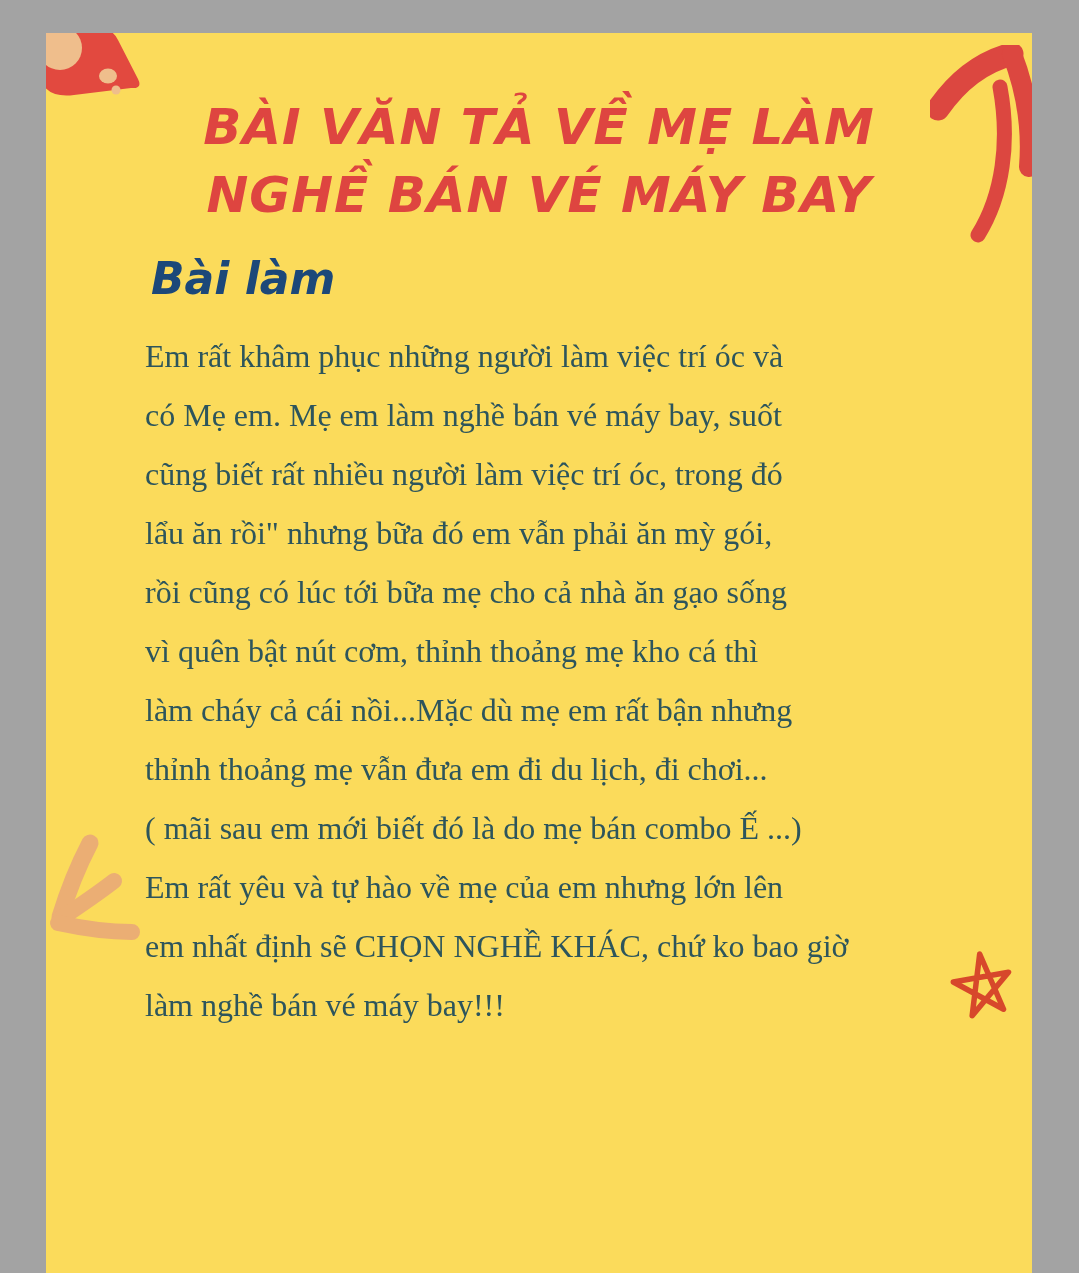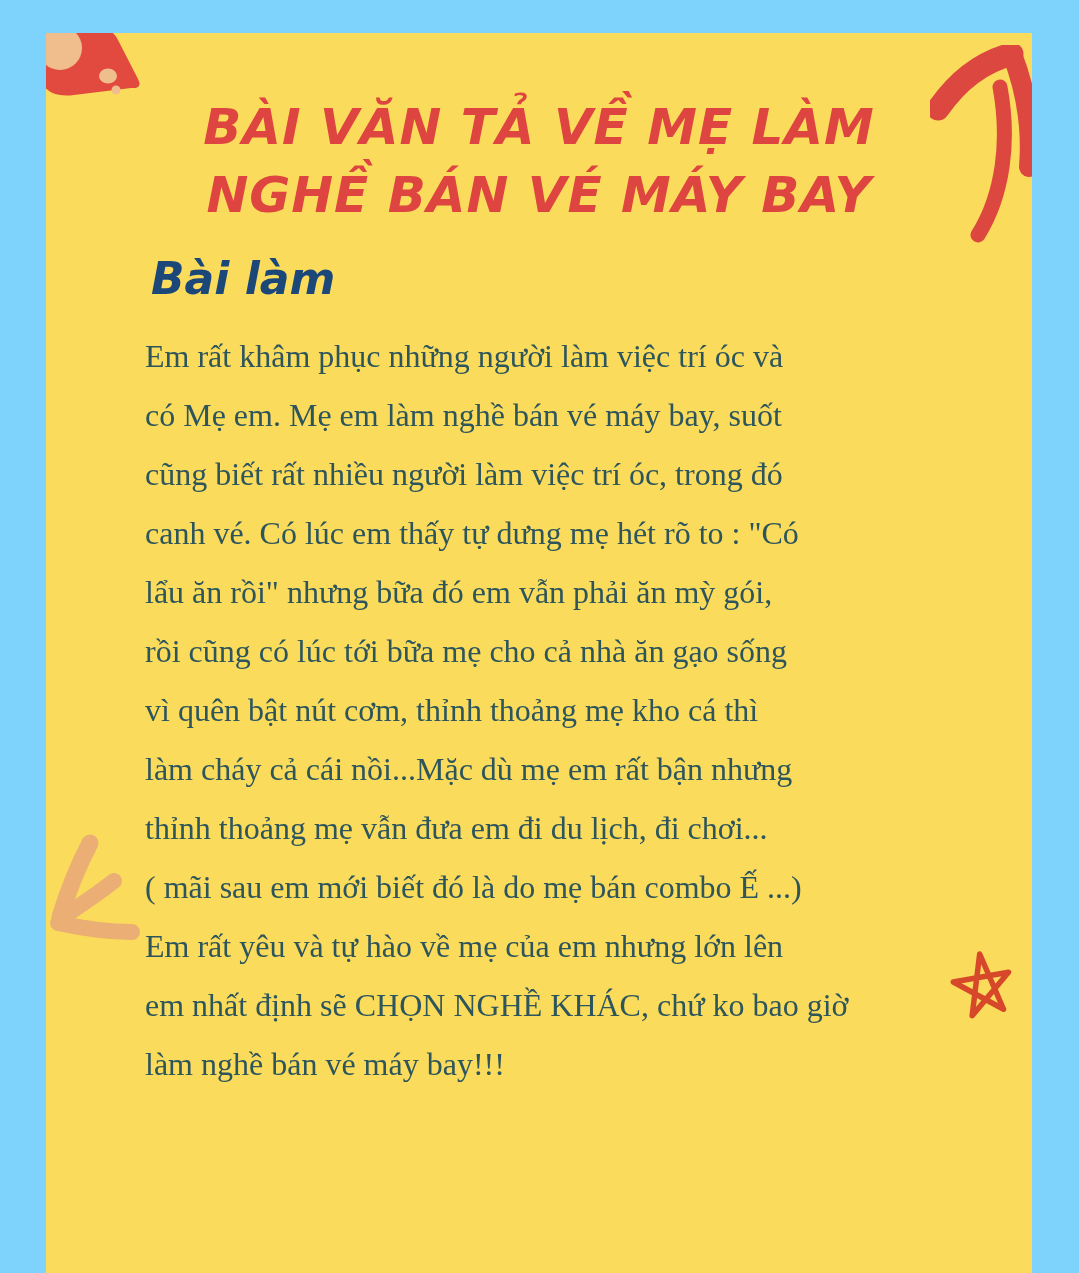--- a/index.html
+++ b/index.html
@@ -7,21 +7,21 @@
     width: 1079px;
     height: 1273px;
     background: #EDEDF0;
     font-family: "DejaVu Sans", sans-serif;
     overflow: hidden;
   }
   .page {
     position: relative;
     width: 1079px;
     height: 1273px;
-    background: #7dd3fc;
+    background: #a3a3a3;
   }
   .card {
     position: absolute;
     left: 46px;
     top: 33px;
     width: 986px;
     height: 1240px;
     background: #FBDB5B;
     overflow: hidden;
   }
@@ -105,21 +105,20 @@
       <div>BÀI VĂN TẢ VỀ MẸ LÀM</div>
       <div>NGHỀ BÁN VÉ MÁY BAY</div>
     </h1>
 
     <div class="subtitle">Bài làm</div>
 
     <div class="essay">
       <div class="essay-line">Em rất khâm phục những người làm việc trí óc và</div>
       <div class="essay-line">có Mẹ em. Mẹ em làm nghề bán vé máy bay, suốt</div>
       <div class="essay-line">cũng biết rất nhiều người làm việc trí óc, trong đó</div>
-      <div class="essay-line">canh vé. Có lúc em thấy tự dưng mẹ hét rõ to : "Có</div>
       <div class="essay-line">lẩu ăn rồi" nhưng bữa đó em vẫn phải ăn mỳ gói,</div>
       <div class="essay-line">rồi cũng có lúc tới bữa mẹ cho cả nhà ăn gạo sống</div>
       <div class="essay-line">vì quên bật nút cơm, thỉnh thoảng mẹ kho cá thì</div>
       <div class="essay-line">làm cháy cả cái nồi...Mặc dù mẹ em rất bận nhưng</div>
       <div class="essay-line">thỉnh thoảng mẹ vẫn đưa em đi du lịch, đi chơi...</div>
       <div class="essay-line">( mãi sau em mới biết đó là do mẹ bán combo Ế ...)</div>
       <div class="essay-line">Em rất yêu và tự hào về mẹ của em nhưng lớn lên</div>
       <div class="essay-line">em nhất định sẽ CHỌN NGHỀ KHÁC, chứ ko bao giờ</div>
       <div class="essay-line">làm nghề bán vé máy bay!!!</div>
     </div>

